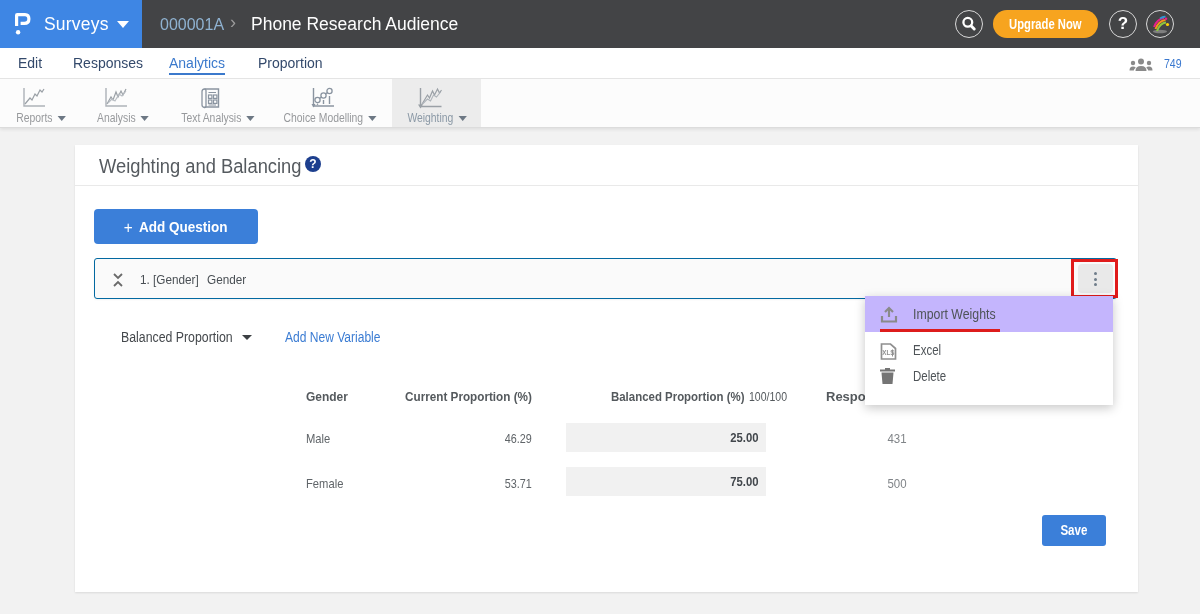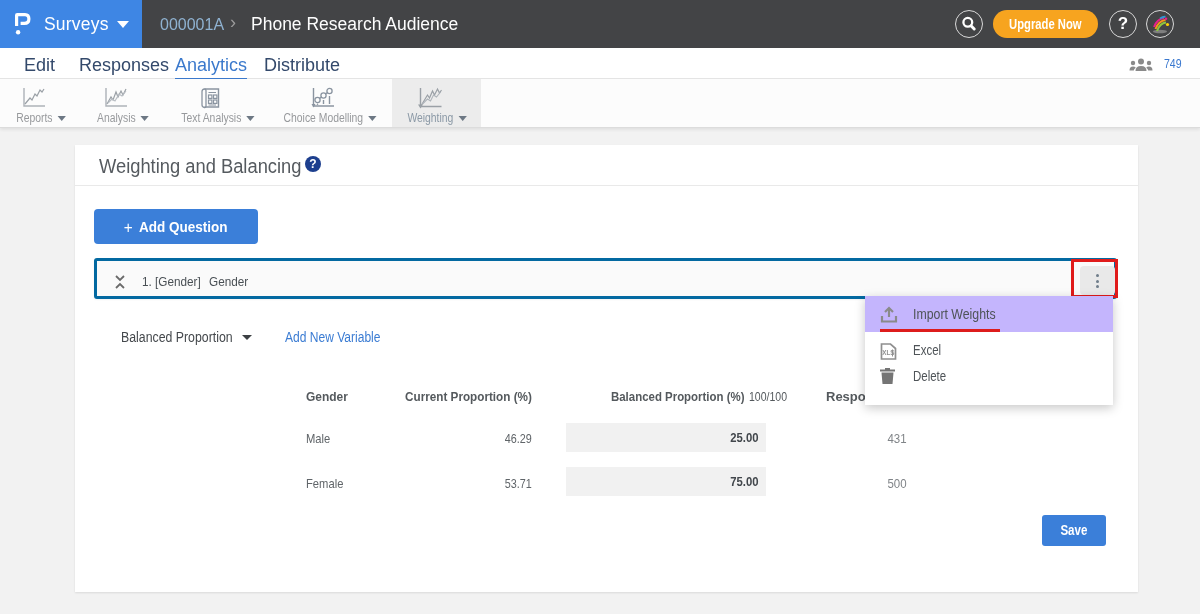--- a/index.html
+++ b/index.html
@@ -15,42 +15,42 @@
 #surveys { position:absolute; left:44px; top:14px; color:#fff; font-size:17.5px; letter-spacing:0.2px; }
 #surveycaret { position:absolute; left:117px; top:21px; width:0; height:0; border-left:6px solid transparent; border-right:6px solid transparent; border-top:7px solid #fff; }
 #crumbid { position:absolute; left:160px; top:15px; color:#8fb2d1; font-size:16.5px; }
 #crumbsep { position:absolute; left:230px; top:12px; color:#9b9b9b; font-size:18px; }
 #crumbname { position:absolute; left:251px; top:14px; color:#fdfdfd; font-size:17.5px; }
 .ring { position:absolute; border:1.2px solid #d9d9d9; border-radius:50%; width:28px; height:28px; top:10px; }
 #upgrade { position:absolute; left:993px; top:10px; width:105px; height:28px; background:#f7a41f; border-radius:14px; color:#fff; font-size:15px; font-weight:bold; text-align:center; line-height:28px; }
 
 
 #tabsbar { position:absolute; left:0; top:48px; width:1200px; height:31px; background:#fff; border-bottom:1px solid #e4e4e4; }
-.tab { position:absolute; top:7px; font-size:18px; color:#33496b; font-weight:500;margin-left:6px; }
+.tab { position:absolute; top:7px; font-size:14px; color:#33496b; font-weight:500; }
 #tab-analytics { color:#3b79cc; border-bottom:2px solid #3b79cc; padding-bottom:1.5px; }
 #resp-count { position:absolute; left:1164px; top:8px; color:#3a78cf; font-size:13.5px; }
 
 
 #toolbar { position:absolute; left:0; top:79px; width:1200px; height:49px; background:#fcfcfc; border-bottom:1px solid #dcdcdc; box-shadow:0 2px 3px rgba(0,0,0,0.07); }
 .titem { position:absolute; top:0; height:48px; }
 .titem .ic { position:absolute; top:8px; left:50%; transform:translateX(-50%); }
 .titem .lbl { position:absolute; top:32px; width:200px; left:50%; transform:translateX(calc(-50% + 7px)) scaleX(0.83); text-align:center; font-size:12.5px; color:#97999c; white-space:pre; }
 .titem .lbl .car { display:inline-block; width:0; height:0; border-left:5px solid transparent; border-right:5px solid transparent; border-top:5px solid #6d7884; margin-left:6px; vertical-align:middle; }
 #t-weighting-bg { position:absolute; left:392px; top:0px; width:89px; height:48px; background:#ececec; }
 
 
 #card { position:absolute; left:75px; top:145px; width:1063px; height:447px; background:#fff; box-shadow:0 1px 2px rgba(0,0,0,0.10); }
 #cardtitle { position:absolute; left:24px; top:10px; font-size:19.5px; color:#555a5f; }
 #helpq { position:absolute; left:230px; top:11px; width:16px; height:16px; border-radius:50%; background:#1d3f8e; color:#fff; font-size:12px; font-weight:bold; text-align:center; line-height:16px; }
 #cardhdrline { position:absolute; left:0; top:40px; width:1063px; height:1px; background:#e9e9e9; }
 #addq { position:absolute; left:19px; top:64px; width:164px; height:35px; background:#3b7fd9; border-radius:4px; color:#fff; text-align:center; line-height:35px; font-size:15px; font-weight:bold; }
 #addq .plus { font-weight:normal; font-size:17px; margin-right:7px; position:relative; top:1px; }
 
 
-#grow { position:absolute; left:19px; top:113px; width:1023px; height:41px; background:#fafafa; border:3px solid #0369a1; border-radius:3px; box-shadow:0 1px 2px rgba(0,0,0,0.05); }
+#grow { position:absolute; left:19px; top:113px; width:1023px; height:41px; background:#fafafa; border:1px solid #0369a1; border-radius:3px; box-shadow:0 1px 2px rgba(0,0,0,0.05); }
 #gtext1 { position:absolute; left:45px; top:13px; font-size:13.5px; color:#494f54; }
 #gtext2 { position:absolute; left:112px; top:13px; font-size:13.5px; color:#494f54; }
 #kebab { position:absolute; left:983px; top:5px; width:35px; height:29px; background:#e9e9e9; border-radius:4px; }
 .kdot { position:absolute; left:16px; width:3.4px; height:3.4px; border-radius:50%; background:#6f7d8a; }
 #redbox { position:absolute; left:996px; top:114px; width:47px; height:39px; border:3px solid #e01b1b; }
 
 
 #menu { position:absolute; left:790px; top:151px; width:248px; height:109px; background:#fff; box-shadow:0 3px 10px rgba(0,0,0,0.22); z-index:30; }
 .mitem { position:absolute; left:0; width:248px; height:36px; }
 .mitem .mtext { position:absolute; left:48px; top:10px; font-size:14px; color:#4f5458; }
@@ -106,21 +106,21 @@
       <circle cx="19.5" cy="12.5" r="1.6" fill="#ffd200"></circle>
       <circle cx="18" cy="6.8" r="1.3" fill="#e91e8c"></circle>
     </svg>
   </div>
 </div>
 
 <div id="tabsbar">
   <div class="tab" style="left:18px;">Edit</div>
   <div class="tab" style="left:73px;">Responses</div>
   <div class="tab" id="tab-analytics" style="left:169px;">Analytics</div>
-  <div class="tab" style="left:258px;">Distribute</div>
+  <div class="tab" style="left:258px;">Proportion</div>
   <svg style="position:absolute;left:1129px;top:10px;" width="24" height="14" viewBox="0 0 24 14">
     <circle cx="12" cy="3.5" r="3" fill="#8a8a8a"></circle>
     <path d="M6.5 13 Q6.5 8 12 8 Q17.5 8 17.5 13 Z" fill="#8a8a8a"></path>
     <circle cx="4" cy="5" r="2.2" fill="#8a8a8a"></circle>
     <path d="M0.5 12.5 Q0.5 8.5 4 8.5 Q6 8.5 6.8 9.8 Q5 11 4.8 12.5 Z" fill="#8a8a8a"></path>
     <circle cx="20" cy="5" r="2.2" fill="#8a8a8a"></circle>
     <path d="M23.5 12.5 Q23.5 8.5 20 8.5 Q18 8.5 17.2 9.8 Q19 11 19.2 12.5 Z" fill="#8a8a8a"></path>
   </svg>
   <div id="resp-count"><span class="cn" style="transform:scaleX(0.78);">749</span></div>
 </div>

